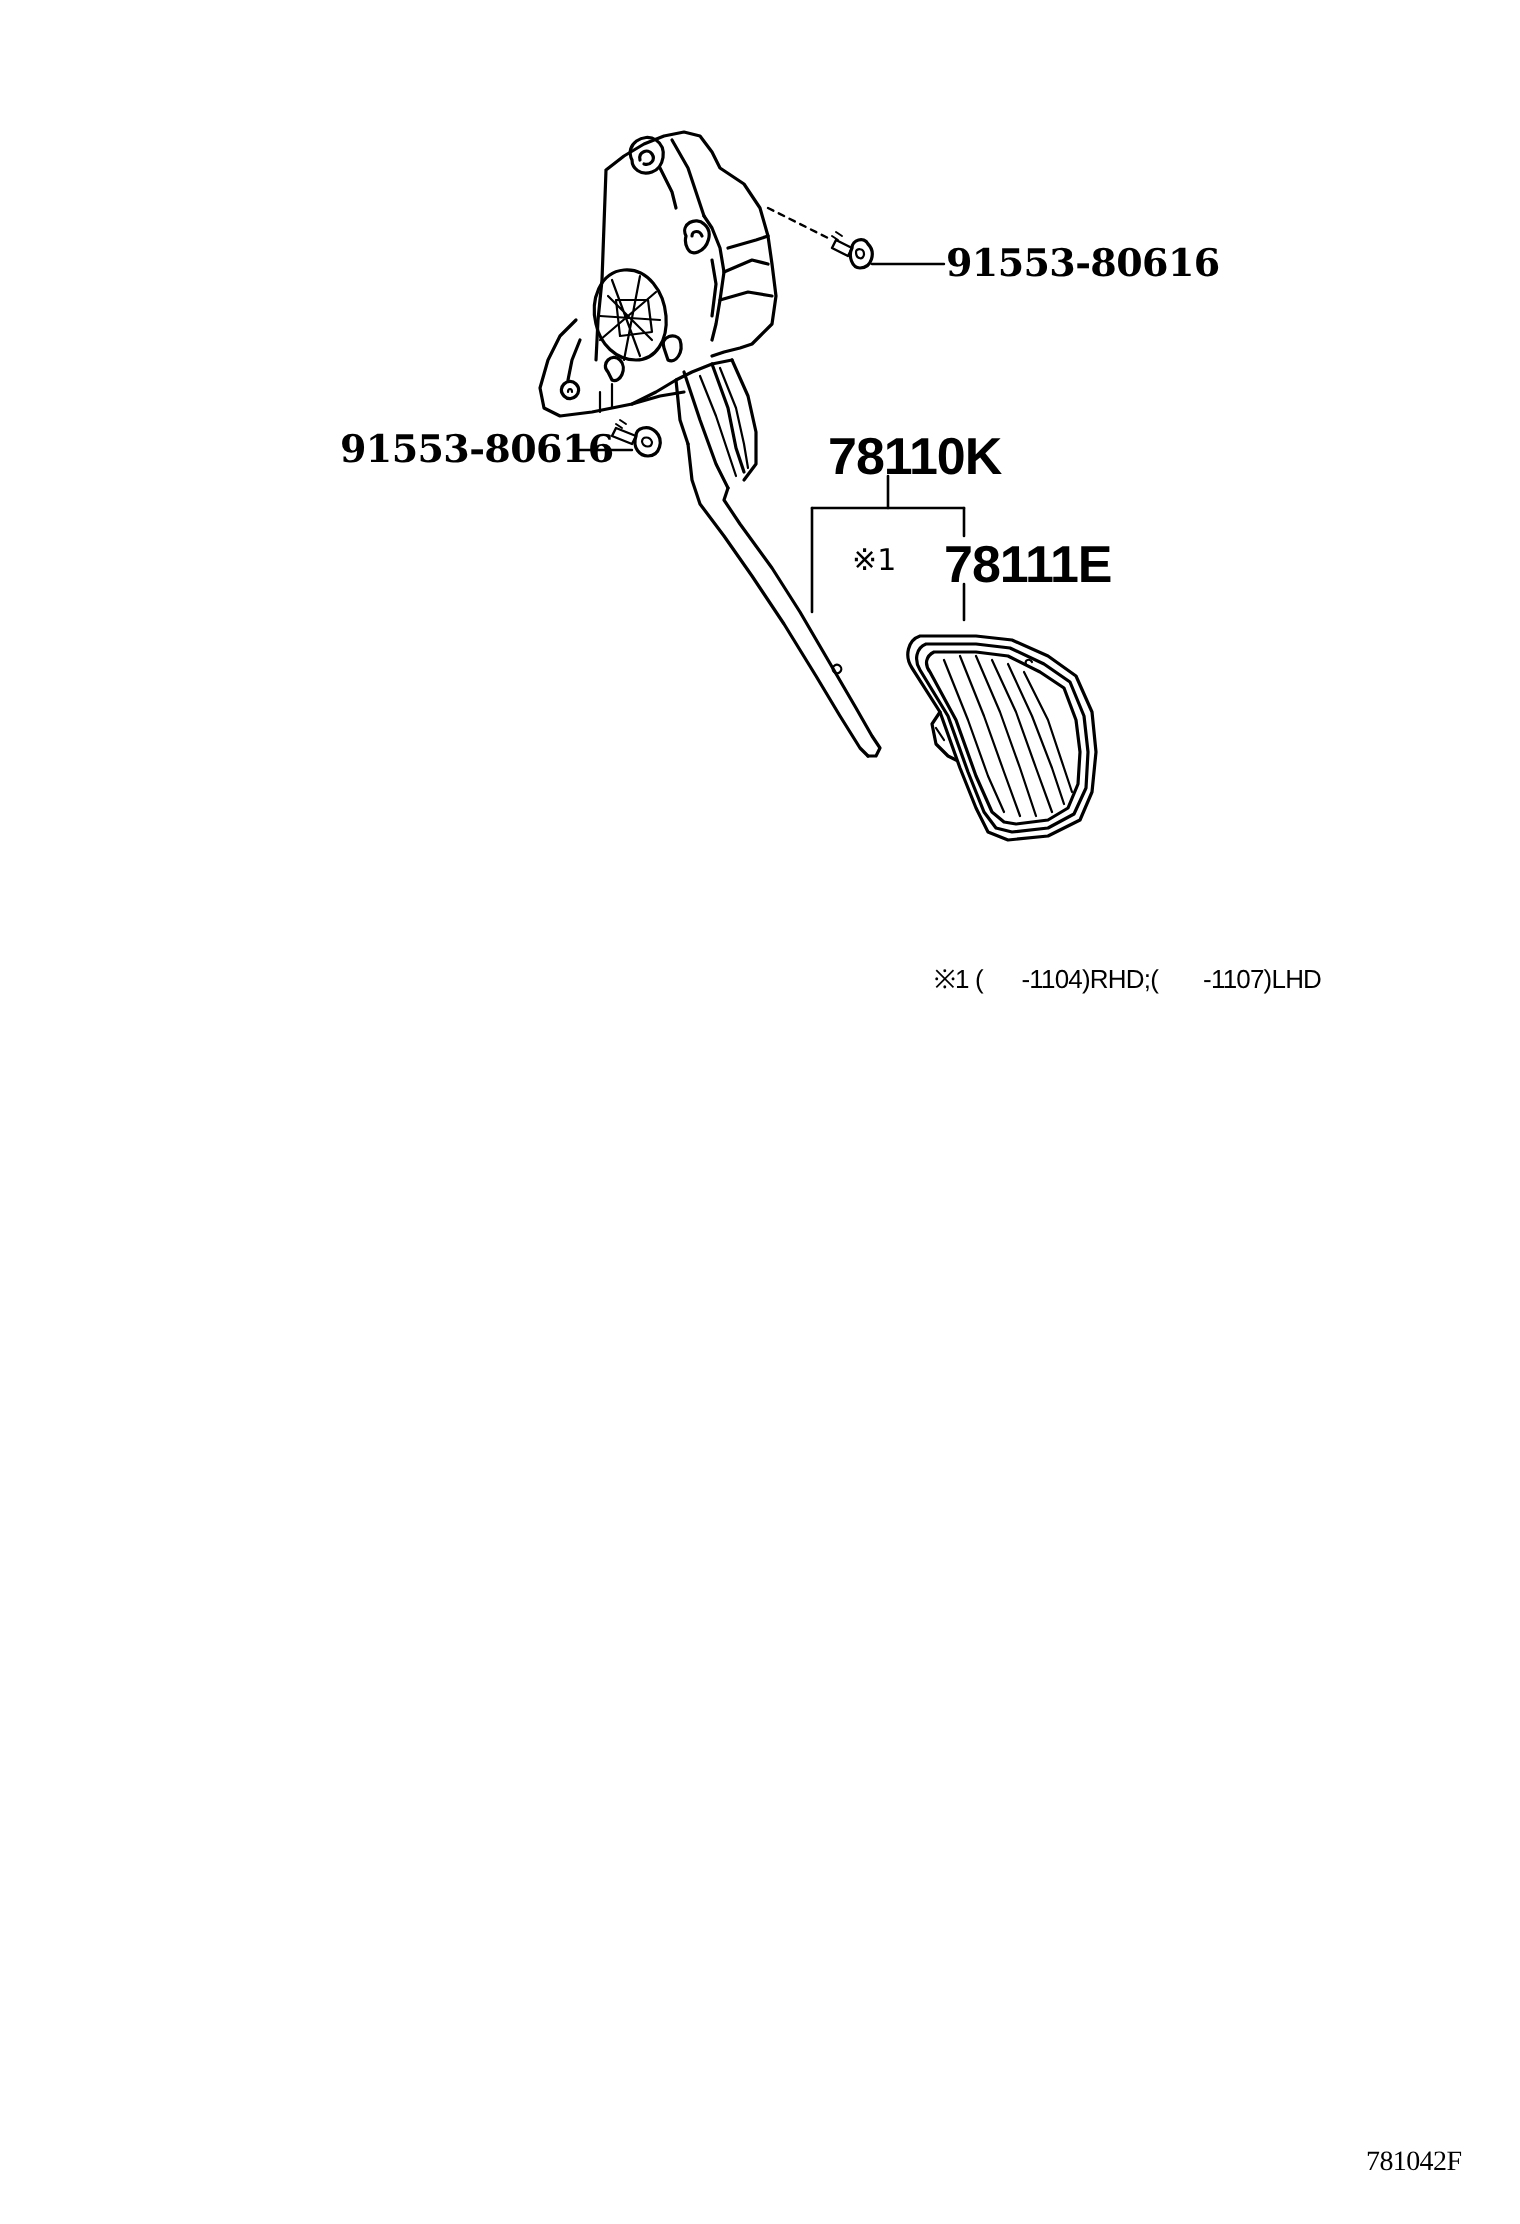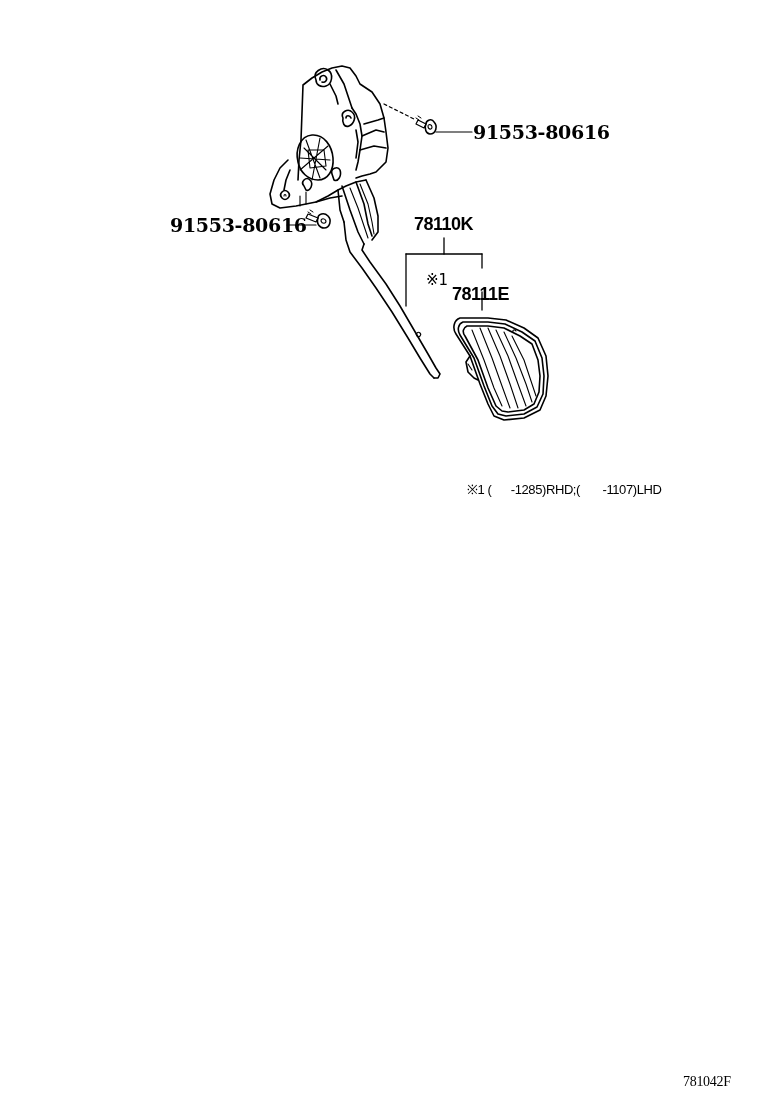--- a/index.html
+++ b/index.html
@@ -34,21 +34,21 @@
       font-family: "DejaVu Serif", "Liberation Serif", serif;
       font-weight: bold;
       font-size: 19px;
       letter-spacing: -0.3px;
       line-height: 1;
       white-space: nowrap;
       cursor: pointer;
     }
     .part-label.big {
       font-family: "Liberation Sans", sans-serif;
-      font-size: 18px;
+      font-size: 26px;
       letter-spacing: -0.5px;
     }
     .note-mark {
       position: absolute;
       font-family: "DejaVu Sans", sans-serif;
       font-size: 15px;
       line-height: 1;
       white-space: nowrap;
     }
     .footnote {
@@ -175,18 +175,18 @@
   </svg>
 
   <div class="part-label" style="left:473px; top:123px;">91553-80616</div>
 
   <div class="part-label" style="left:170px; top:216px;">91553-80616</div>
 
   <div class="part-label big" style="left:414px; top:215px;">78110K</div>
 
   <div class="note-mark" style="left:426px; top:273px;">※1</div>
 
-  <div class="part-label big" style="left:452px; top:269px;margin-top:16px;">78111E</div>
+  <div class="part-label big" style="left:472px; top:269px;">78111E</div>
 
-  <div class="footnote">※1 (      -1285)RHD;(       -1107)LHD</div>
+  <div class="footnote">※1 (      -1104)RHD;(       -1107)LHD</div>
 
   <div class="figure-id">781042F</div>
 </div>
 
 </body></html>

